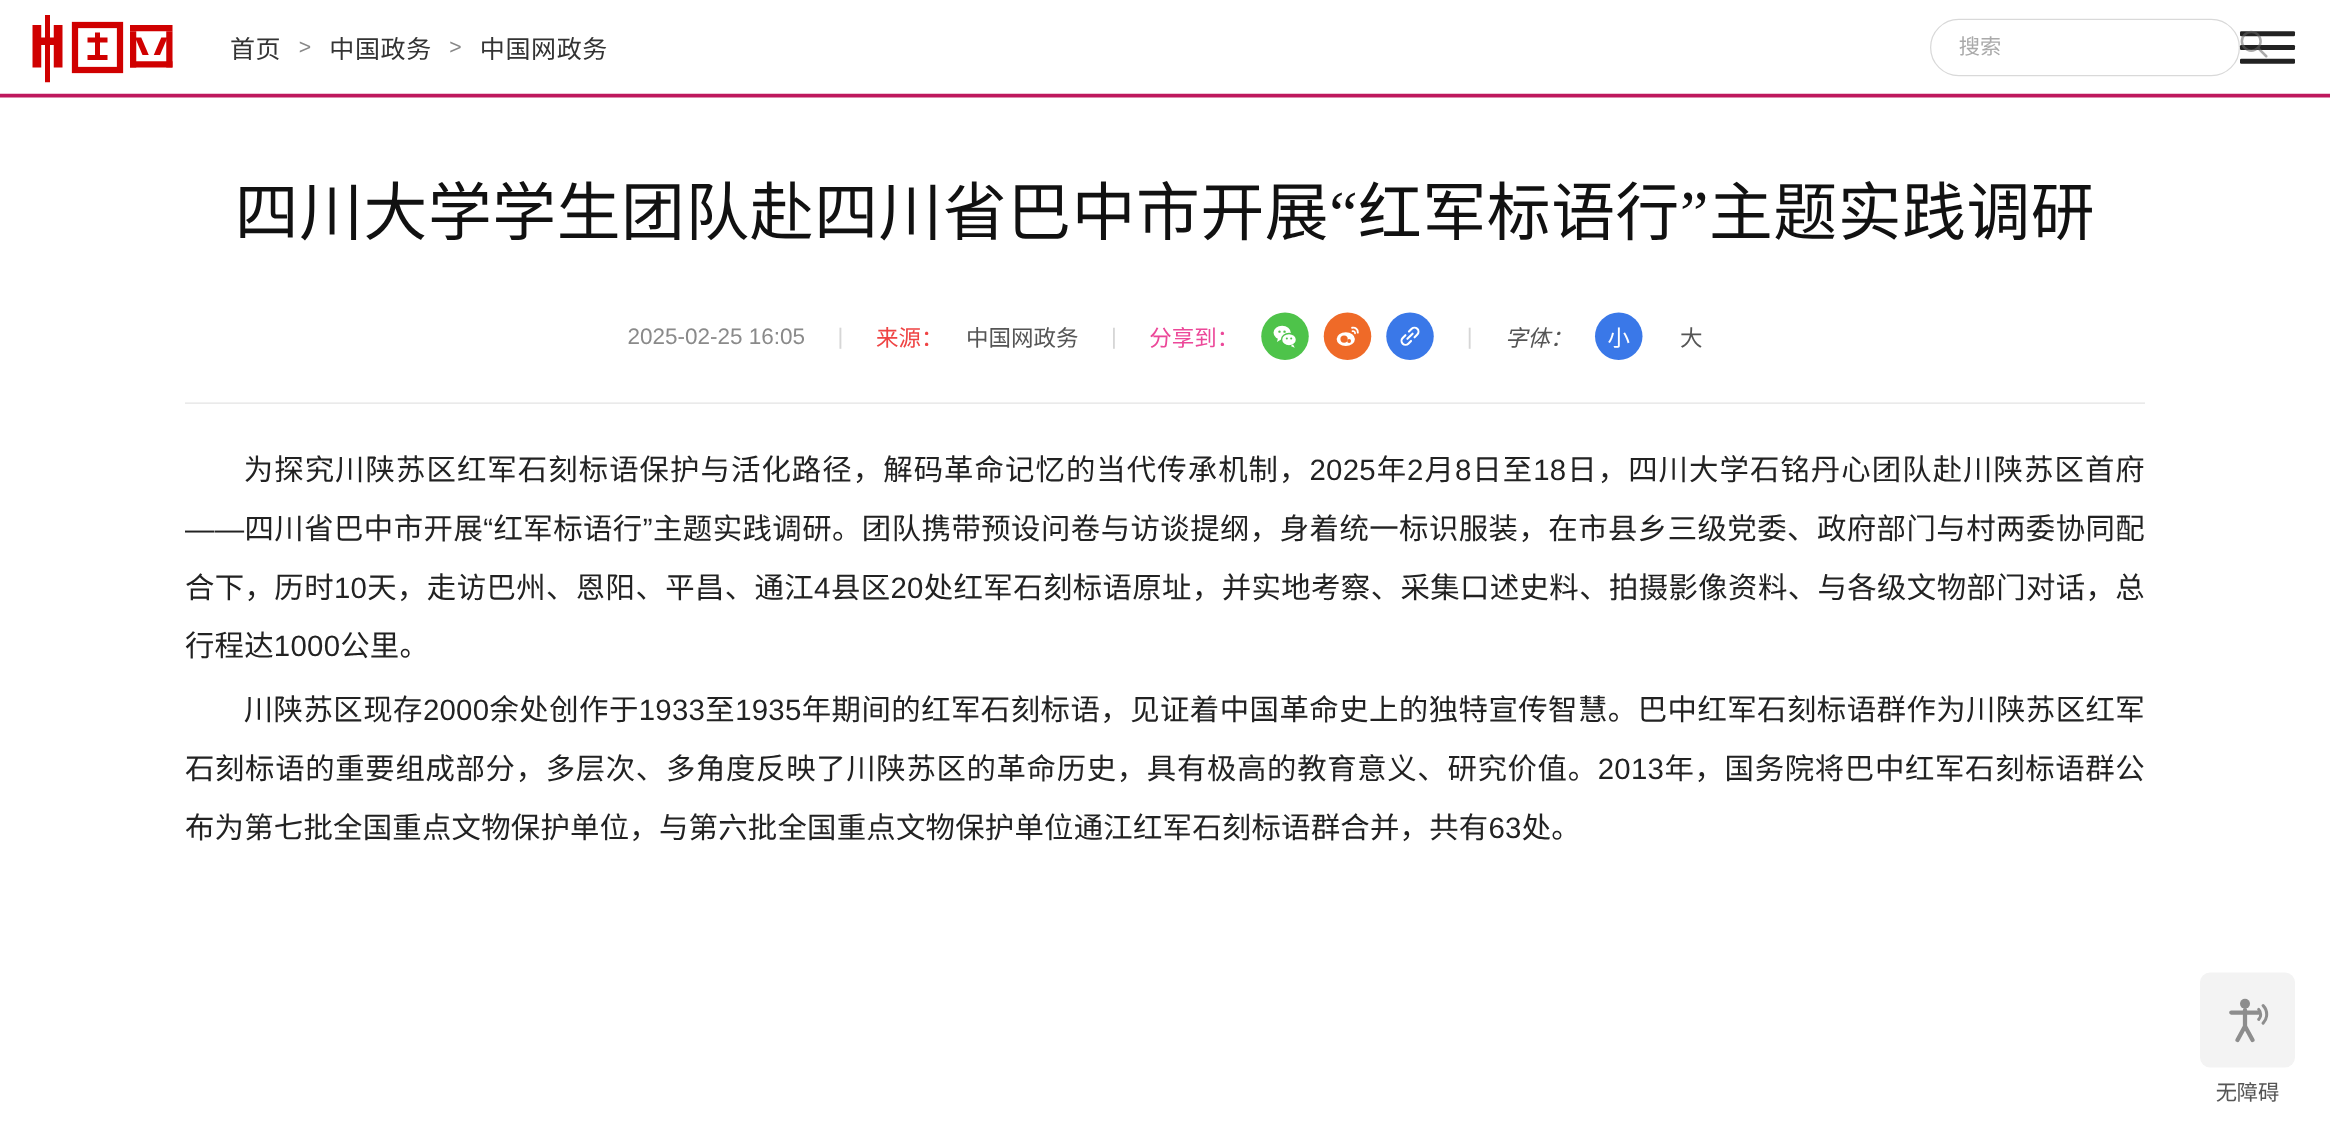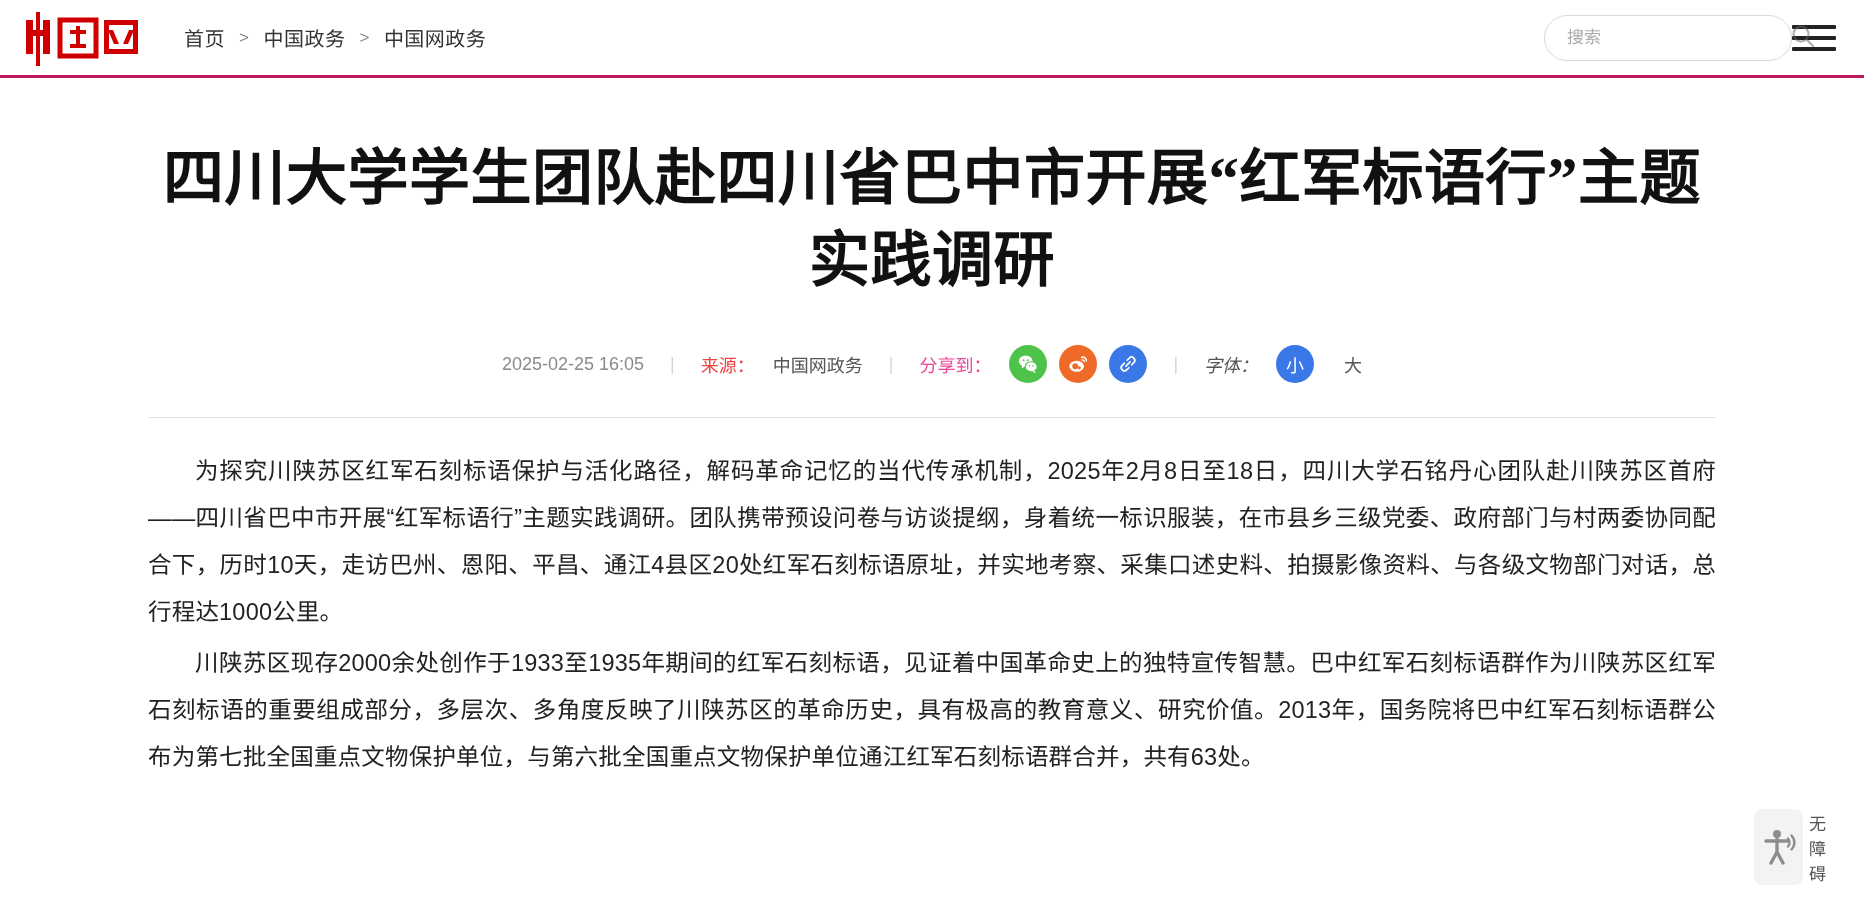--- a/index.html
+++ b/index.html
@@ -93,22 +93,22 @@
   
   .page {
     padding: 0 148px;
   }
   .article {
     max-width: 1568px;
     margin: 0 auto;
   }
   h1.title {
     font-family: "Liberation Serif", "DejaVu Serif", serif;
-    font-weight: bold;
-    font-size: 61px;
+    font-weight: normal;
+    font-size: 51px;
     line-height: 1.34;
     text-align: center;
     color: #111;
     margin: 60px 0 0;
     letter-spacing: 0.5px;
   }
 
   .meta {
     display: flex;
     align-items: center;
@@ -170,21 +170,21 @@
     text-indent: 2em;
   }
 
   
   .a11y {
     position: absolute;
     right: 22px;
     bottom: 14px;
     width: 88px;
     display: flex;
-    flex-direction: row;
+    flex-direction: column;
     align-items: center;
     gap: 6px;
   }
   .a11y-box {
     width: 76px; height: 76px;
     background: #f3f3f3;
     border-radius: 8px;
     display: flex;
     align-items: center;
     justify-content: center;

